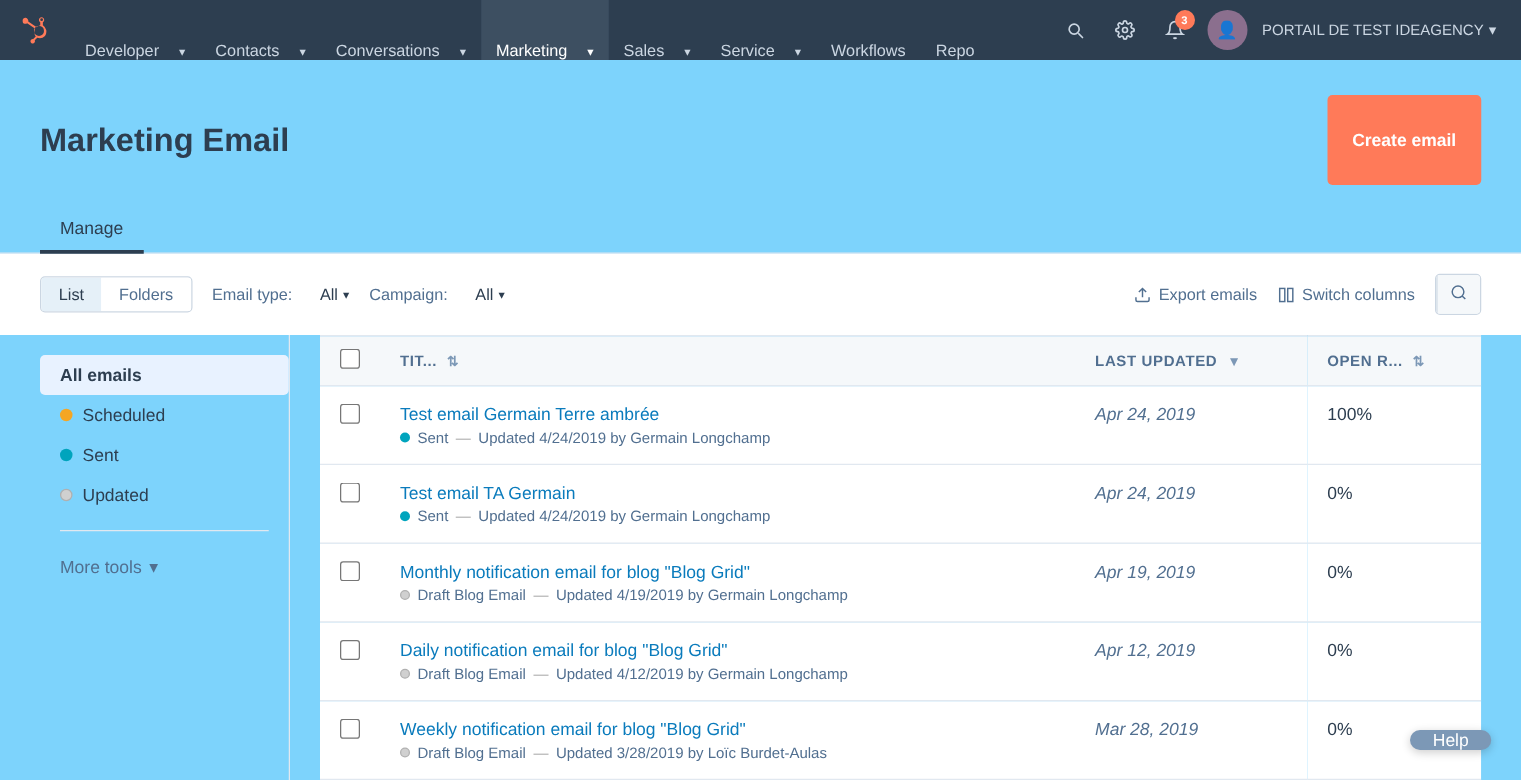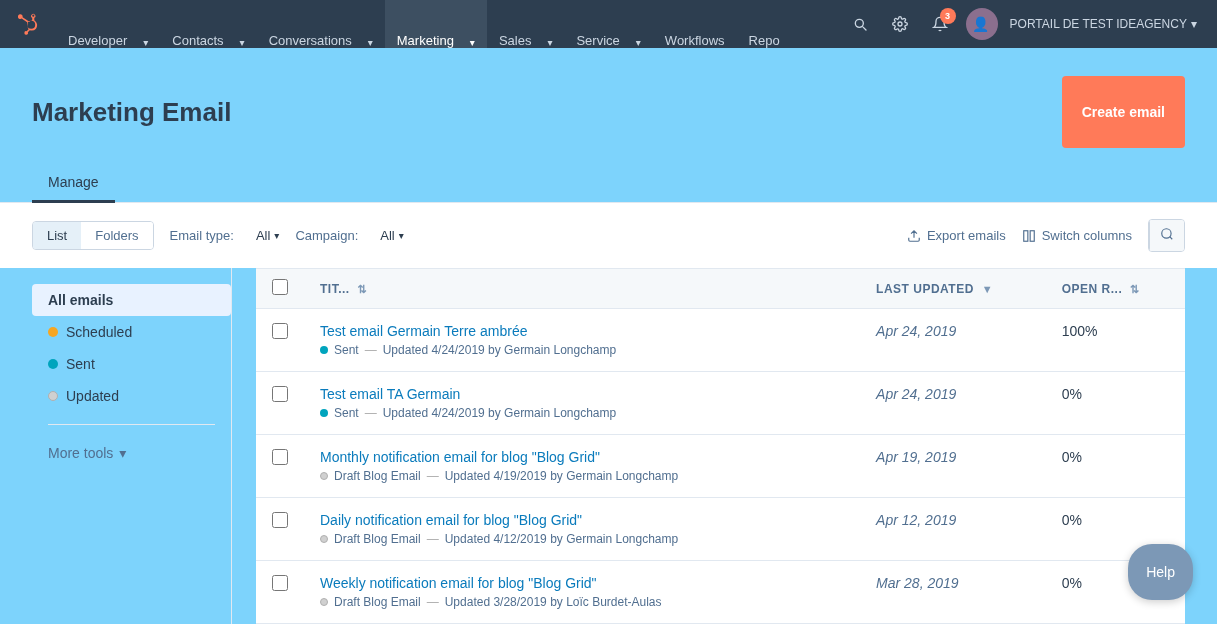--- a/index.html
+++ b/index.html
@@ -357,21 +357,21 @@
     .rate-cell { color: #2d3e50; font-size: 14px; }
 
     
     .help-btn {
       position: fixed;
       bottom: 24px;
       right: 24px;
       background: #7c98b6;
       color: #fff;
       border-radius: 24px;
-      padding: 20px 18px;
+      padding: 0 18px;
       font-size: 14px;
       font-weight: 500;
       cursor: pointer;
       box-shadow: 0 2px 8px rgba(0,0,0,0.2);
     }
   </style>
 </head>
 <body>
 
 <nav class="topnav">

